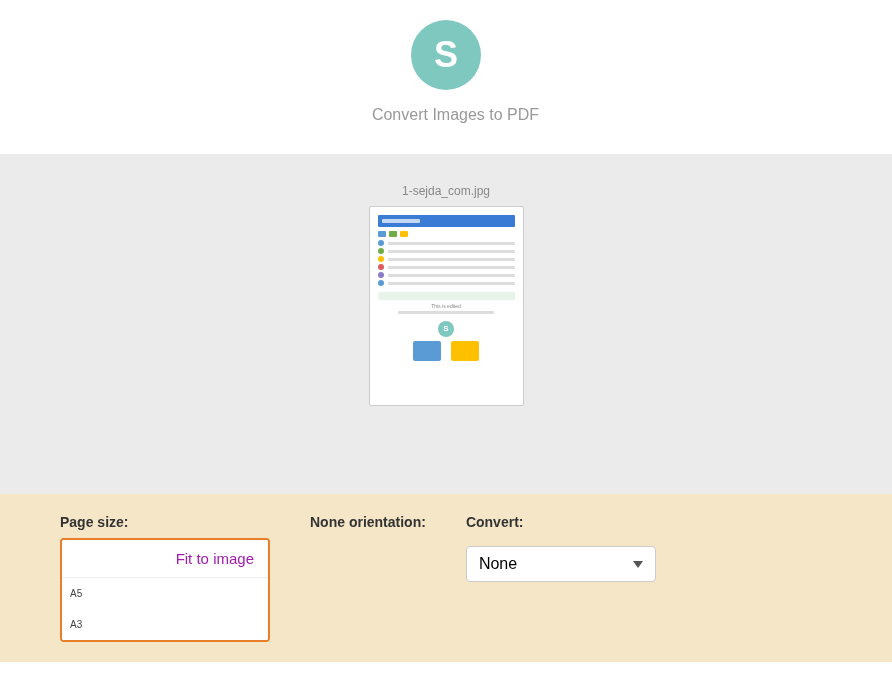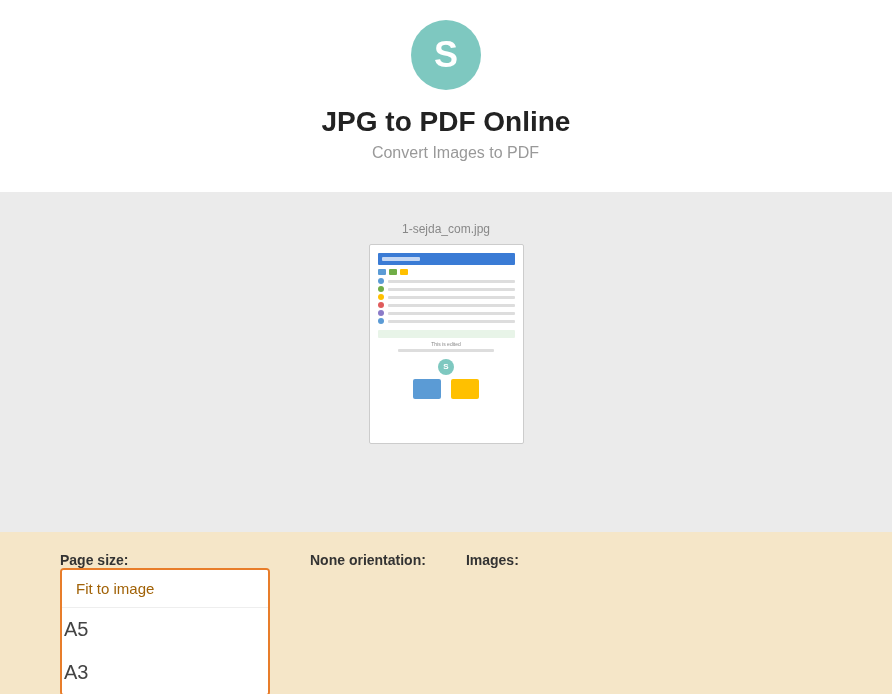--- a/index.html
+++ b/index.html
@@ -134,48 +134,50 @@
     .page-size-group {
       display: flex;
       flex-direction: column;
       position: relative;
     }
 
     .control-label {
       font-size: 14px;
       font-weight: 600;
       color: #333;
+      margin-bottom: 8px;
     }
 
     
     .dropdown-open {
       position: relative;
       z-index: 10;
     }
 
     .dropdown-open-box {
       border: 2px solid #e87d2a;
       border-radius: 4px;
       background: #fff;
       width: 210px;
       overflow: hidden;
     }
 
     .dropdown-selected-item {
       padding: 10px 14px;
       font-size: 15px;
       font-weight: 500;
-      color: #a16207;
+      color: #a21caf;
       background: #fff;
       border-bottom: 1px solid #eee;
+      text-align: right;
     }
 
     .dropdown-option {
-      padding: 10px 2px;
-      font-size: 20px;
+      padding: 10px 8px;
+      font-size: 10px;
       color: #444;
       cursor: pointer;
       background: #fff;
     }
 
     .select-arrow {
       border-left: 5px solid transparent;
       border-right: 5px solid transparent;
       border-top: 7px solid #555;
       display: inline-block;
@@ -210,21 +212,20 @@
     .doc-icon.green { background: #70ad47; }
     .doc-icon.orange { background: #ffc000; }
   </style>
 </head>
 <body>
 
 <div class="header">
   <div class="logo-circle">
     <span>S</span>
   </div>
-  <div class="app-title">JPG to PDF Online</div>
   <div class="app-subtitle">Convert Images to PDF</div>
 </div>
 
 <div class="main-content">
   <div class="images-row">
 
     <div class="image-card">
       <div class="image-filename">1-sejda_com.jpg</div>
       <div class="thumbnail-sejda">
         <div class="doc-content">
@@ -296,16 +297,20 @@
       </div>
     </div>
 
   </div>
 
   <div class="orientation-group">
     <div class="control-label">None orientation:</div>
   </div>
 
   <div class="margin-group">
-    <div class="control-label">Images:</div>
+    <div class="control-label">Convert:</div>
+    <div class="select-normal">
+      <span>None</span>
+      <span class="select-arrow"></span>
+    </div>
   </div>
 
 </div>
 
 </body></html>

